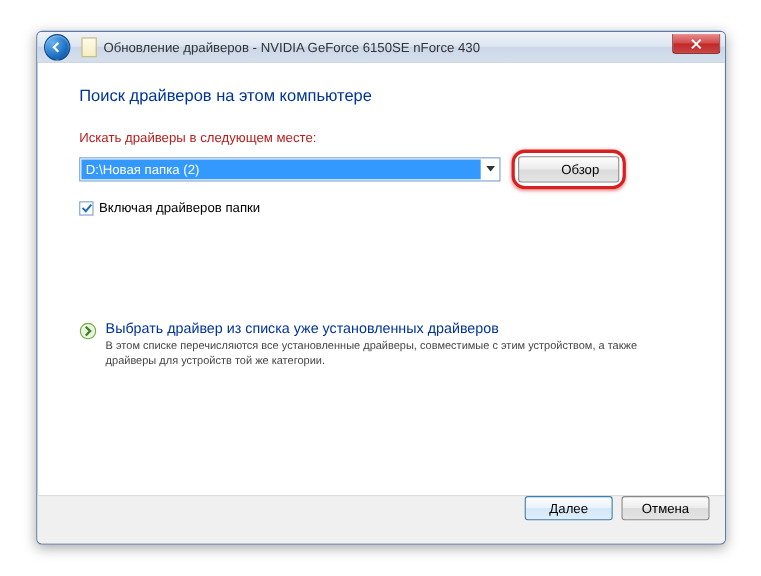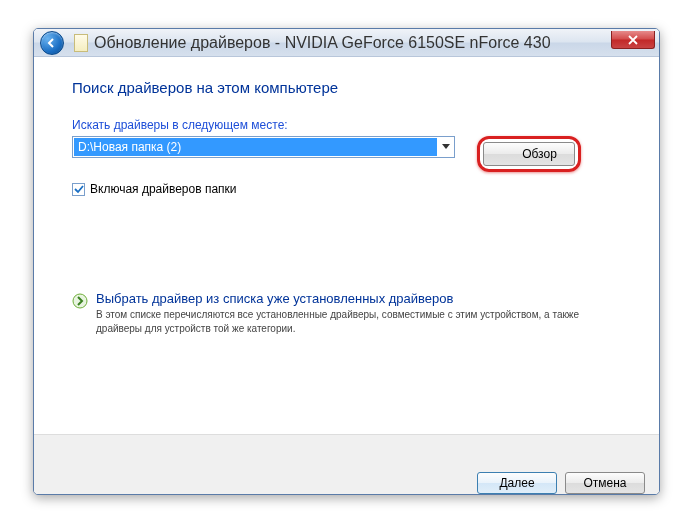--- a/index.html
+++ b/index.html
@@ -40,21 +40,21 @@
       box-shadow: inset 0 1px 2px rgba(255,255,255,0.5);
     }
     .back-btn svg { width: 12px; height: 12px; }
     .title-icon {
       width: 14px; height: 18px;
       margin: 0 6px 0 10px;
       background: linear-gradient(to bottom, #fffbe8, #f5eec0);
       border: 1px solid #c8bc7a;
       position: relative;
     }
-    .title-text { color: #333; font-size: 16px; }
+    .title-text { color: #333; font-size: 12px; }
     .close-btn {
       position: absolute;
       right: 4px; top: 2px;
       width: 44px; height: 18px;
       background: linear-gradient(to bottom, #e68a8a, #d34b4b 48%, #c22828 52%, #c94343);
       border: 1px solid #8a2020;
       border-top: none;
       border-radius: 0 0 3px 3px;
       display: flex; align-items: center; justify-content: center;
       cursor: pointer;
@@ -63,28 +63,28 @@
     .content {
       padding: 22px 38px 0 38px;
     }
     .heading {
       color: #003399;
       font-size: 15px;
       font-weight: normal;
       margin-bottom: 22px;
     }
     .label-search {
-      color: #1d4ed8;
+      color: #b91c1c;
       font-size: 12px;
       margin-bottom: 4px;
     }
     .combo-row {
       display: flex;
-      align-items: flex-start;
-      gap: 22px;
+      align-items: center;
+      gap: 10px;
     }
     .combo {
       position: relative;
       width: 383px;
       height: 22px;
       border: 1px solid #7a9fcc;
       background: #fff;
       display: flex;
       align-items: center;
     }
@@ -149,25 +149,25 @@
     }
     .link-desc {
       color: #444;
       font-size: 10px;
       line-height: 1.35;
       max-width: 490px;
     }
     .footer {
       position: absolute;
       bottom: 0; left: 0; right: 0;
-      height: 60px;
+      height: 44px;
       background: #f0f0f0;
       border-top: 1px solid #ddd;
       display: flex;
-      align-items: flex-end;
+      align-items: flex-start;
       justify-content: flex-end;
       gap: 8px;
       padding: 0 14px;
     }
     .footer button {
       width: 80px; height: 22px;
       font-size: 12px;
       font-family: inherit;
       border-radius: 3px;
       cursor: pointer;

